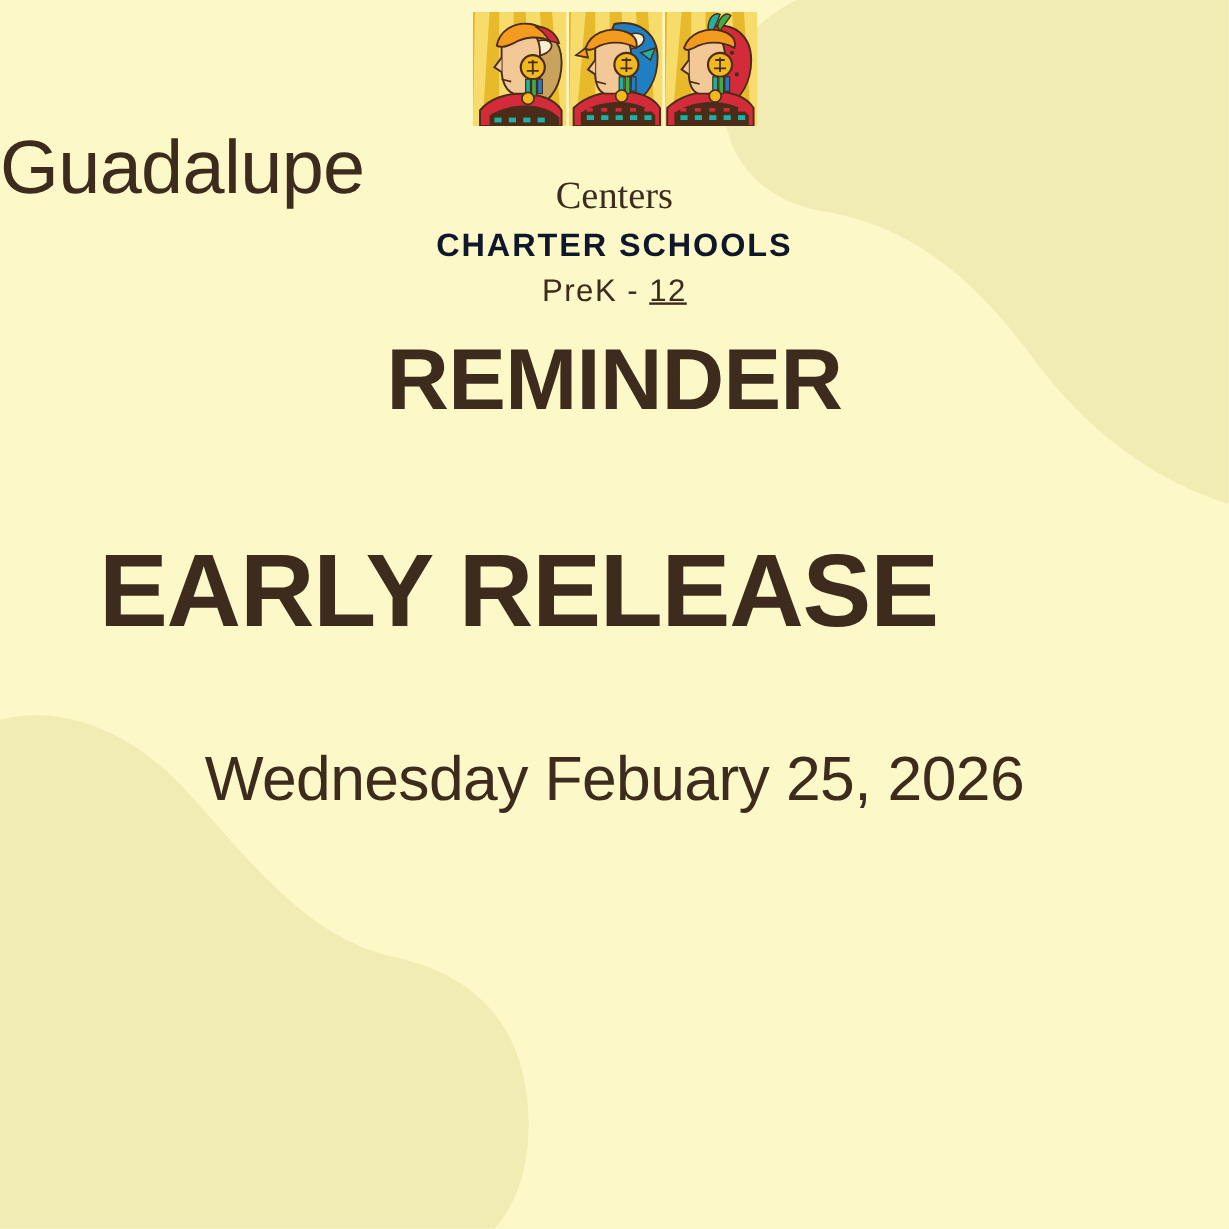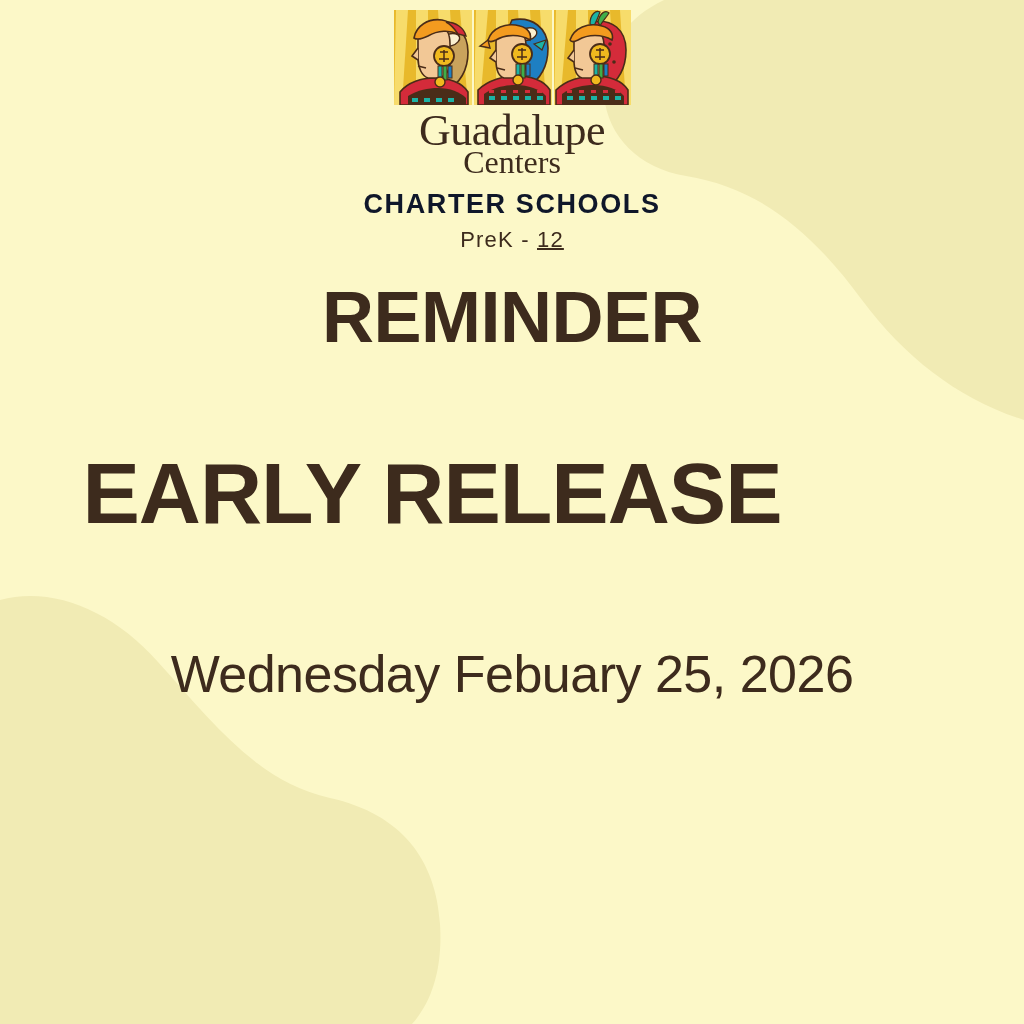--- a/index.html
+++ b/index.html
@@ -48,30 +48,30 @@
     height: 95px;
   }
 
   .logo-wordmark {
     position: relative;
     margin-top: 4px;
     height: 78px;
   }
 
   .word-guadalupe {
-    font-family: Liberation Serif, serif;
-    font-size: 44px;
+    font-family: Liberation Sans, sans-serif;
+    font-size: 63px;
     line-height: 1;
     color: #3D2B1D;
     letter-spacing: -0.5px;
     position: absolute;
     top: 0;
     left: 0;
     right: 0;
-    text-align: center;
+    text-align: left;
   }
 
   .word-centers {
     font-family: "Liberation Serif", serif;
     font-size: 32px;
     line-height: 1;
     color: #3D2B1D;
     position: absolute;
     top: 37px;
     left: 0;
@@ -83,21 +83,21 @@
     font-family: "Liberation Sans", sans-serif;
     font-weight: bold;
     font-size: 27px;
     letter-spacing: 1.6px;
     color: #0f172a;
     margin-top: 2px;
   }
 
   .word-prek {
     font-family: "Liberation Sans", sans-serif;
-    font-size: 22px;
+    font-size: 26px;
     letter-spacing: 1.2px;
     color: #3D2B1D;
     margin-top: 7px;
   }
   .word-prek .grade-span {
     text-decoration: underline;
     text-underline-offset: 1px;
   }
 
   
@@ -137,21 +137,20 @@
     left: 0;
     width: 1024px;
     text-align: center;
     font-family: "Liberation Sans", sans-serif;
     font-weight: normal;
     font-size: 52px;
     line-height: 1.1;
     letter-spacing: -0.5px;
     color: #3D2B1D;
     z-index: 5;
-    margin-top: 24px;
   }
 </style>
 </head>
 <body>
 
 <div id="poster">
 
   <svg class="bg-layer" viewBox="0 0 1024 1024" xmlns="http://www.w3.org/2000/svg" aria-hidden="true">
     <rect x="0" y="0" width="1024" height="1024" fill="#FCF8C8"></rect>
     <path fill="#F1EBB4" d="M 1024 0 L 1024 420 C 960 400 905 358 862 300 C 812 232 760 188 686 176 C 638 168 608 136 604 96 C 600 52 626 18 664 0 Z"></path>

